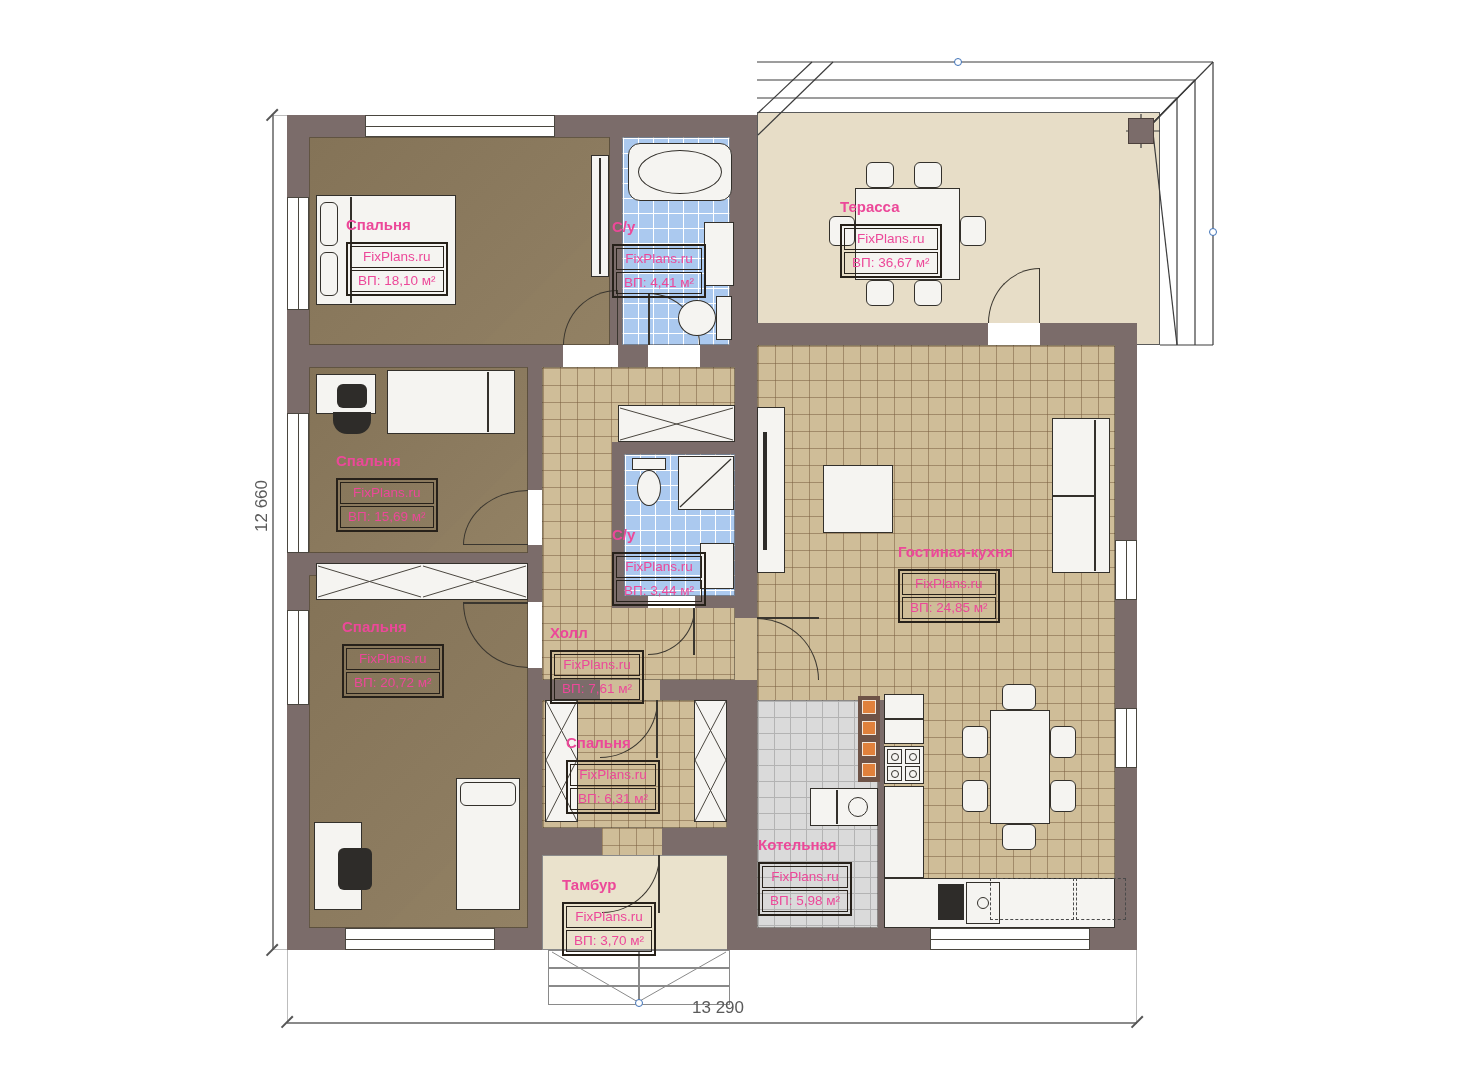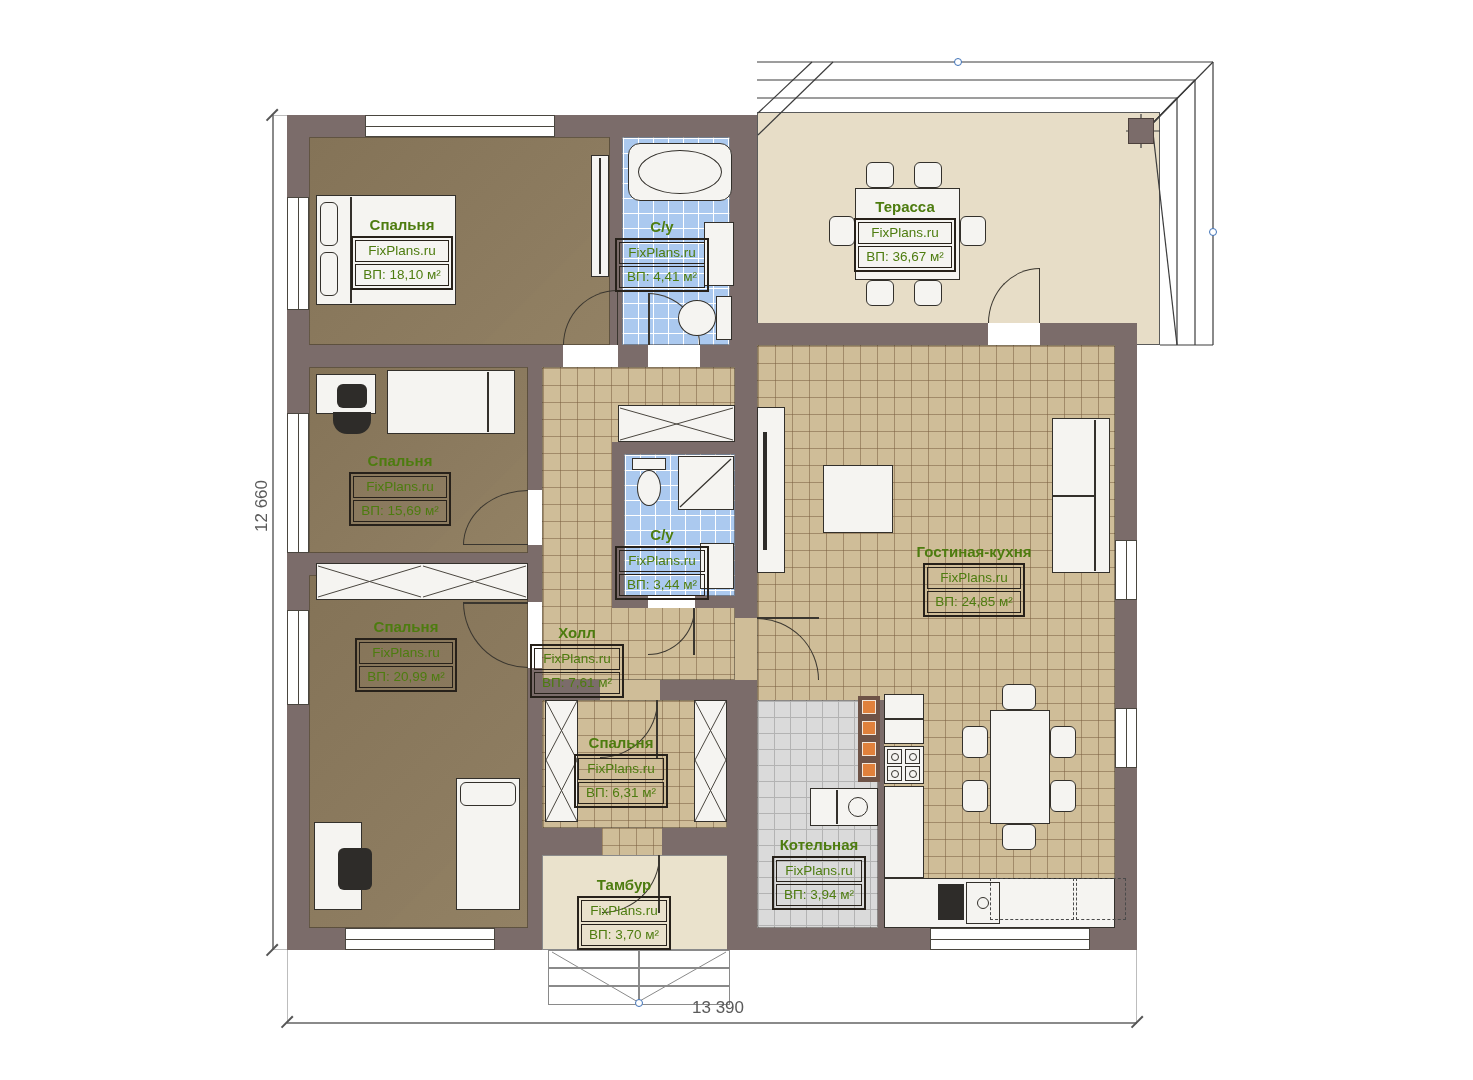--- a/index.html
+++ b/index.html
@@ -49,22 +49,22 @@
   .arc-br { border-bottom:1.5px solid #3a362f; border-right:1.5px solid #3a362f; border-bottom-right-radius:100% 100%; }
   .leaf { position:absolute; background:#3a362f; z-index:8; }
 
   .burner { position:absolute; width:15px; height:15px; border:1px solid #33302b; background:#f5f4f1; z-index:12; }
   .burner::after { content:""; position:absolute; inset:2.5px; border:1.2px solid #33302b; border-radius:50%; }
   .faucet::after { content:""; position:absolute; left:50%; top:50%; width:10px; height:10px;
       transform:translate(-50%,-50%); border:1.2px solid #33302b; border-radius:50%; }
 
   .osq { position:absolute; width:14px; height:14px; background:#e0813c; border:1px solid #f3e6d8; z-index:12; }
 
-  .rlabel { position:absolute; display:flex; flex-direction:column; align-items:center; gap:3px; z-index:30;
-            color:#4d7c0f; }
+  .rlabel { position:absolute; display:flex; flex-direction:column; align-items:flex-start; gap:9px; z-index:30;
+            color:#ec4899; }
   .rl-title { font-weight:bold; font-size:15px; white-space:nowrap; text-align:center; }
   .rl-box { border:2px solid #27211a; padding:2px; display:flex; flex-direction:column; gap:2px; }
   .rl-row { border:1.5px solid #27211a; padding:0 7px; font-size:13.5px; line-height:20px;
             text-align:center; white-space:nowrap; }
 
   svg.overlay { position:absolute; left:0; top:0; z-index:20; pointer-events:none; }
 
   .dim-line { position:absolute; background:#8a8a8a; z-index:25; }
   .ext-line { position:absolute; background:#bdbdbd; z-index:24; }
   .tick { position:absolute; width:16px; height:1.5px; background:#555; transform:rotate(-45deg); z-index:26; }
@@ -344,45 +344,45 @@
     <div class="rl-box">
       <div class="rl-row">FixPlans.ru</div>
       <div class="rl-row">ВП: 24,85 м²</div>
     </div>
   </div>
 
   <div class="rlabel" style="left:342px;top:618px;width:128px">
     <div class="rl-title">Спальня</div>
     <div class="rl-box">
       <div class="rl-row">FixPlans.ru</div>
-      <div class="rl-row">ВП: 20,99 м²</div>
-    </div>
-  </div>
-
-  <div class="rlabel" style="left:525px;top:624px;width:104px">
+      <div class="rl-row">ВП: 20,72 м²</div>
+    </div>
+  </div>
+
+  <div class="rlabel" style="left:550px;top:624px;width:104px">
     <div class="rl-title">Холл</div>
     <div class="rl-box">
       <div class="rl-row">FixPlans.ru</div>
       <div class="rl-row">ВП: 7,61 м²</div>
     </div>
   </div>
 
   <div class="rlabel" style="left:566px;top:734px;width:110px">
     <div class="rl-title">Спальня</div>
     <div class="rl-box">
       <div class="rl-row">FixPlans.ru</div>
       <div class="rl-row">ВП: 6,31 м²</div>
     </div>
   </div>
 
   <div class="rlabel" style="left:758px;top:836px;width:122px">
     <div class="rl-title">Котельная</div>
     <div class="rl-box">
       <div class="rl-row">FixPlans.ru</div>
-      <div class="rl-row">ВП: 3,94 м²</div>
+      <div class="rl-row">ВП: 5,98 м²</div>
     </div>
   </div>
 
   <div class="rlabel" style="left:562px;top:876px;width:124px">
     <div class="rl-title">Тамбур</div>
     <div class="rl-box">
       <div class="rl-row">FixPlans.ru</div>
       <div class="rl-row">ВП: 3,70 м²</div>
     </div>
   </div>
@@ -392,19 +392,19 @@
   <div class="ext-line" style="left:272px;top:949px;width:15px;height:1px"></div>
   <div class="tick" style="left:264px;top:114px"></div>
   <div class="tick" style="left:264px;top:949px"></div>
   <div class="dim-text dim-text-v" style="left:217px;top:496px;width:90px">12 660</div>
 
   <div class="dim-line" style="left:287px;top:1022px;width:850px;height:1.5px"></div>
   <div class="ext-line" style="left:287px;top:950px;width:1px;height:72px"></div>
   <div class="ext-line" style="left:1136px;top:950px;width:1px;height:72px"></div>
   <div class="tick" style="left:279px;top:1021px"></div>
   <div class="tick" style="left:1129px;top:1021px"></div>
-  <div class="dim-text" style="left:658px;top:998px;width:120px">13 390</div>
+  <div class="dim-text" style="left:658px;top:998px;width:120px">13 290</div>
 
   <div class="dot" style="left:954px;top:58px"></div>
   <div class="dot" style="left:1209px;top:228px"></div>
   <div class="dot" style="left:635px;top:999px"></div>
 
 </div>
 
 </body></html>

